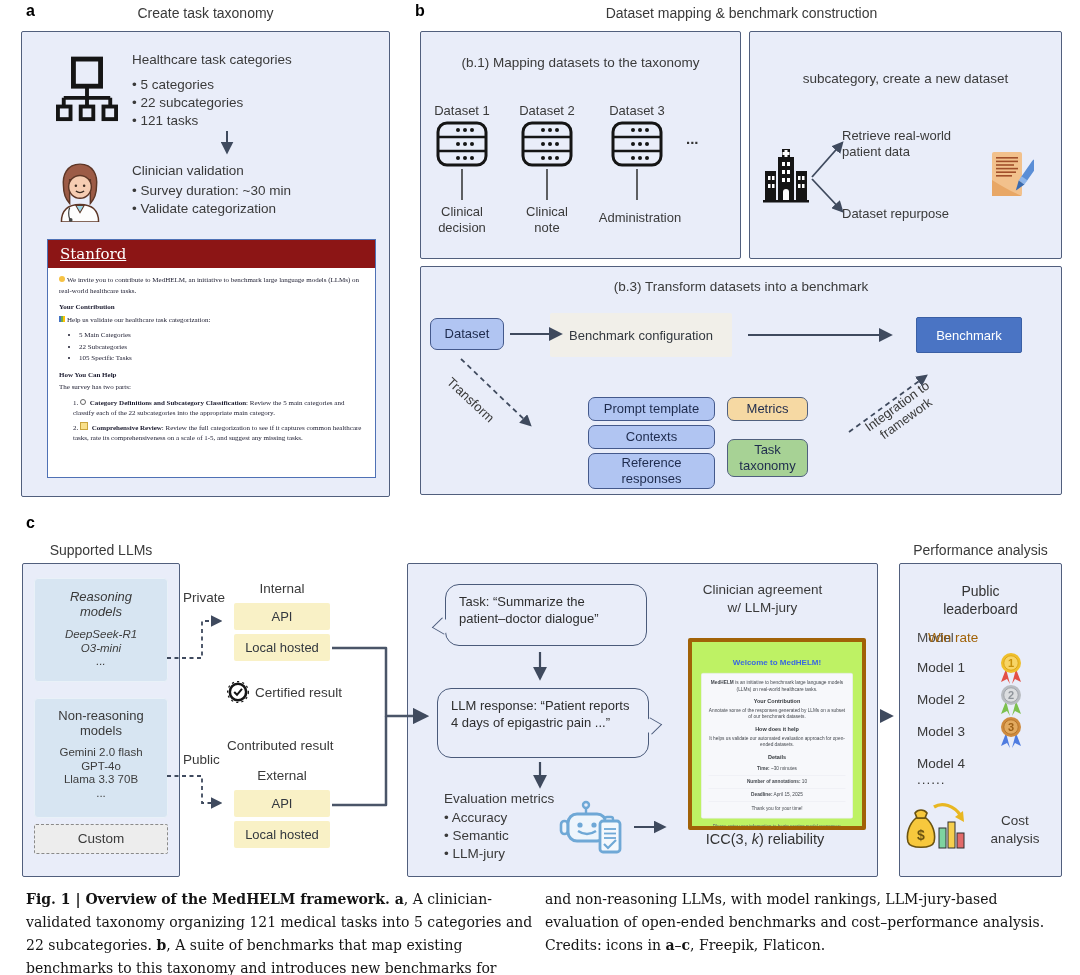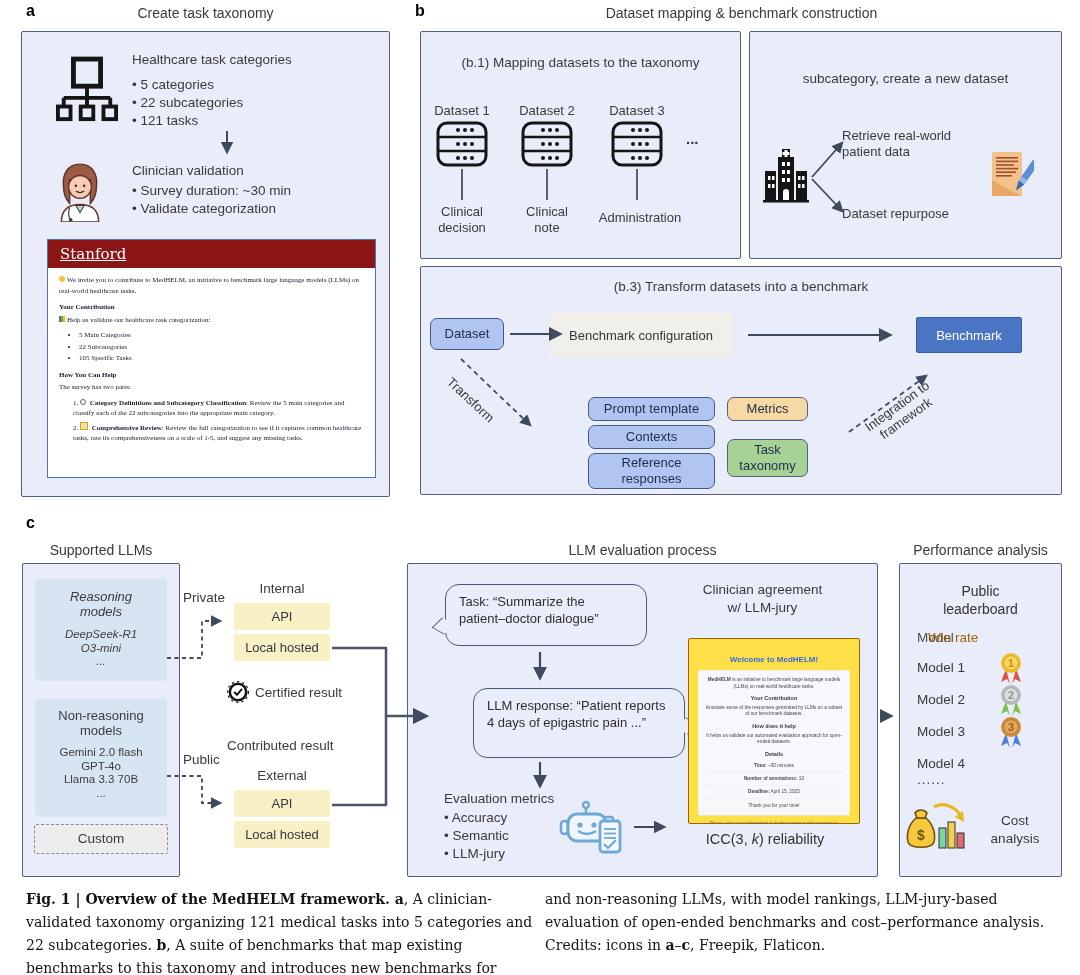--- a/index.html
+++ b/index.html
@@ -28,21 +28,21 @@
   .sv-h{font-weight:bold;margin:6px 0 2px 0 !important;}
   .sv-ul{margin:2px 0 6px 0;padding-left:20px;}
   .sv-ul li{margin-bottom:1px;}
   .sv-li{margin:0 0 3px 14px;}
   .sv-ico{display:inline-block;width:6px;height:6px;margin-right:2px;}
   .ico-bulb{background:#f6c244;border-radius:50%;}
   .ico-chart{background:linear-gradient(90deg,#4472c4 0 2px,#70ad47 2px 4px,#ffc000 4px 6px);}
   .ico-mag{border:1px solid #666;border-radius:50%;width:4px;height:4px;}
   .ico-memo{background:#f9e08a;border:0.5px solid #caa53d;}
   .rot{position:absolute;font-size:13px;color:#3a3a3a;text-align:center;line-height:1.15;}
-  .mini{position:absolute;left:688px;top:638px;width:170px;height:184px;background:#fde047;border:1px solid #a16207;border-radius:2px;overflow:hidden;}
+  .mini{position:absolute;left:688px;top:638px;width:170px;height:184px;background:#bef264;border:4px solid #a16207;border-radius:2px;overflow:hidden;}
   .mini-in{width:340px;height:368px;transform:scale(0.5);transform-origin:0 0;text-align:center;color:#45494f;}
   .mini-h{margin-top:16px;font-size:16px;font-weight:bold;color:#3b6adf;}
   .mini-card{margin:12px 18px 10px 18px;background:#f7f8fb;border:1px solid #e5e8ef;border-radius:4px;padding:12px 14px;font-size:9.5px;line-height:1.35;}
   .mini-sh{font-size:11px;font-weight:bold;color:#34383d;margin:10px 0 5px 0;}
   .mini-row{padding:6px 0;border-bottom:1px solid #e9ebf0;font-size:9.5px;}
   .mini-foot{font-size:9px;color:#5a5e66;margin-top:10px;}
   .cap{position:absolute;font-family:"DejaVu Serif",serif;font-size:14px;line-height:23px;color:#141414;}
   .cap .b{font-weight:bold;}
   svg{display:block;}
   .ov{position:absolute;left:0;top:0;pointer-events:none;z-index:40;}
@@ -289,28 +289,27 @@
         <path d="M7.2 11 L10 13.8 L15 7.8" fill="none" stroke="#151515" stroke-width="2"></path>
       </svg>
   </span>
   <div class="abs t135" style="left:255px;top:685px;">Certified result</div>
   <div class="abs t135" style="left:227px;top:738px;">Contributed result</div>
   <div class="abs t135" style="left:183px;top:752px;">Public</div>
   <div class="abs t135 ctr" style="left:234px;top:768px;width:96px;">External</div>
   <div class="ylw" style="left:234px;top:790px;width:96px;height:27px;">API</div>
   <div class="ylw" style="left:234px;top:821px;width:96px;height:27px;">Local hosted</div>
 
-  <div class="ptitle" style="left:407px;top:542px;width:471px;">LLM evaluation process</div>
   <div class="panel" style="left:407px;top:563px;width:471px;height:314px;"></div>
 
   <div class="bubble" style="left:445px;top:584px;width:202px;min-height:62px;">
     <span class="tailL"></span>
     <span style="position:relative;">Task: “Summarize the patient–doctor dialogue”</span>
   </div>
-  <div class="bubble" style="left:437px;top:688px;width:212px;min-height:70px;margin-left:36px;">
+  <div class="bubble" style="left:437px;top:688px;width:212px;min-height:70px;">
     <span class="tailR"></span>
     <span style="position:relative;">LLM response: “Patient reports 4 days of epigastric pain ...”</span>
   </div>
   <div class="abs t135" style="left:444px;top:791px;">Evaluation metrics</div>
   <div class="abs t135" style="left:444px;top:809px;line-height:18px;">
     <div>• Accuracy</div>
     <div>• Semantic</div>
     <div>• LLM-jury</div>
   </div>
   <span class="abs" style="left:556px;top:800px;">

